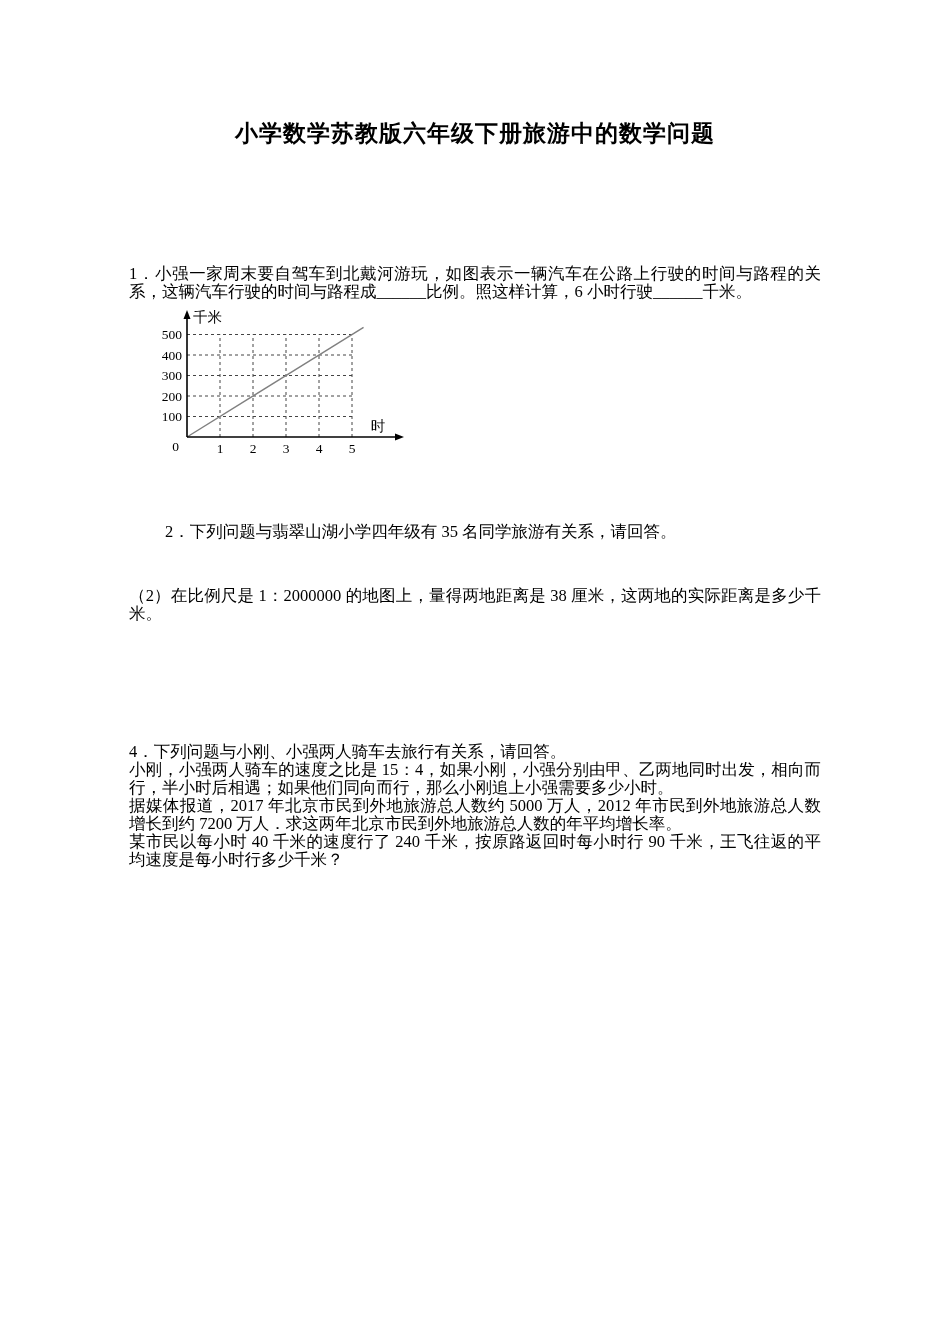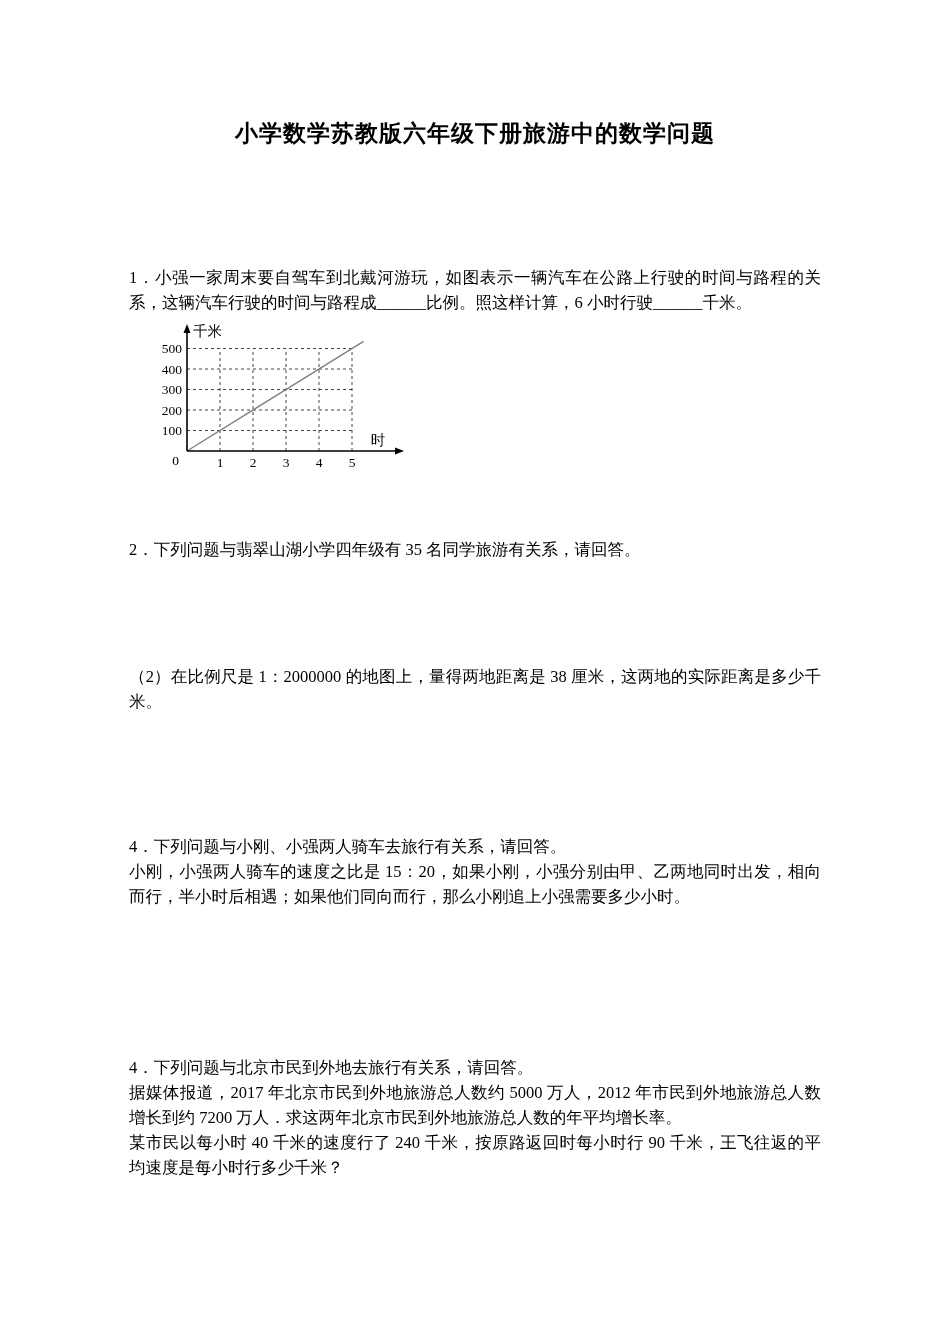--- a/index.html
+++ b/index.html
@@ -16,27 +16,27 @@
   .title{
     margin:0;
     text-align:center;
     font-size:23px;
     font-weight:bold;
     letter-spacing:1px;
   }
   .para{
     margin:0;
     font-size:16.5px;
-    line-height:25px;
+    line-height:18px;
     text-align:justify;
   }
   .q1{margin-top:116px;}
   .chart-wrap{margin:4px 0 0 16px;width:270px;height:168px;}
-  .q2{margin-top:50px;}
-  .q2p2{margin-top:102px;}
+  .q2{margin-top:50px;margin-left:36px;}
+  .q2p2{margin-top:46px;}
   .q3{margin-top:120px;}
   .q3b{margin-top:8px;}
   .q4{margin-top:146px;}
   svg text{
     font-family:"Liberation Serif","DejaVu Serif",serif;
     fill:#000;
   }
 </style>
 </head>
 <body>
@@ -77,19 +77,18 @@
         <text x="207" y="148" text-anchor="middle" font-size="13.5">5</text>
         <text x="48" y="17" text-anchor="start" font-size="14.5">千米</text>
         <text x="233" y="126" text-anchor="middle" font-size="14.5">时</text>
       </svg>
   </div>
 
   <p class="para q2">2．下列问题与翡翠山湖小学四年级有 35 名同学旅游有关系，请回答。</p>
   <p class="para q2p2">（2）在比例尺是 1：2000000 的地图上，量得两地距离是 38 厘米，这两地的实际距离是多少千米。</p>
 
   <p class="para q3">4．下列问题与小刚、小强两人骑车去旅行有关系，请回答。</p>
-  <p class="para">小刚，小强两人骑车的速度之比是 15：20，如果小刚，小强分别由甲、乙两地同时出发，相向而行，半小时后相遇；如果他们同向而行，那么小刚追上小强需要多少小时。</p>
+  <p class="para">小刚，小强两人骑车的速度之比是 15：4，如果小刚，小强分别由甲、乙两地同时出发，相向而行，半小时后相遇；如果他们同向而行，那么小刚追上小强需要多少小时。</p>
 
-  <p class="para q4">4．下列问题与北京市民到外地去旅行有关系，请回答。</p>
   <p class="para">据媒体报道，2017 年北京市民到外地旅游总人数约 5000 万人，2012 年市民到外地旅游总人数增长到约 7200 万人．求这两年北京市民到外地旅游总人数的年平均增长率。</p>
   <p class="para">某市民以每小时 40 千米的速度行了 240 千米，按原路返回时每小时行 90 千米，王飞往返的平均速度是每小时行多少千米？</p>
 
 </div>
 
 </body></html>

